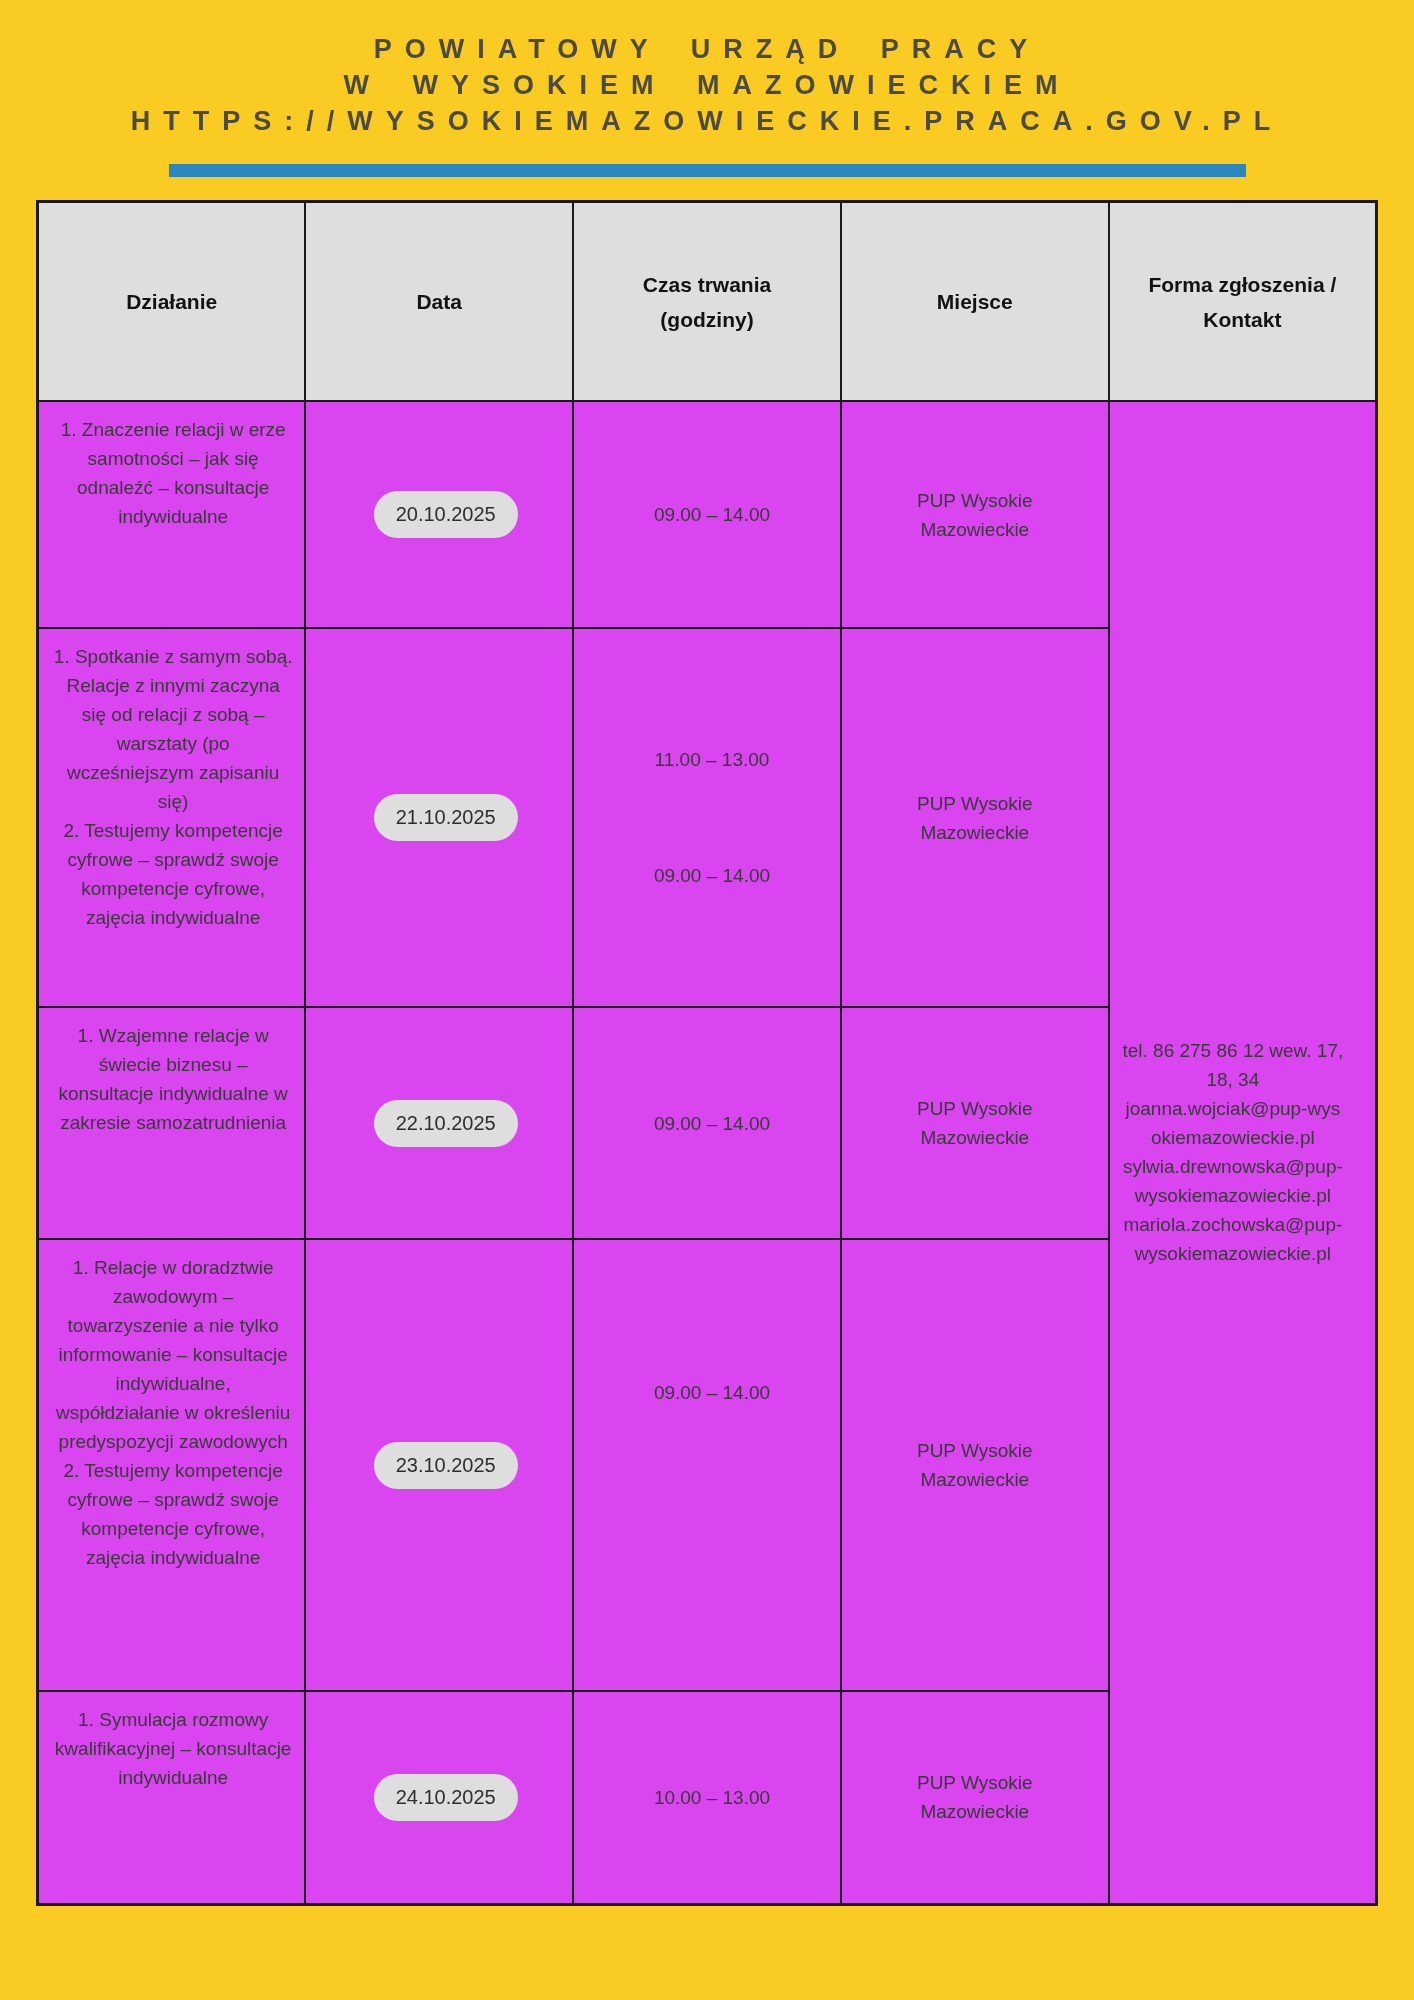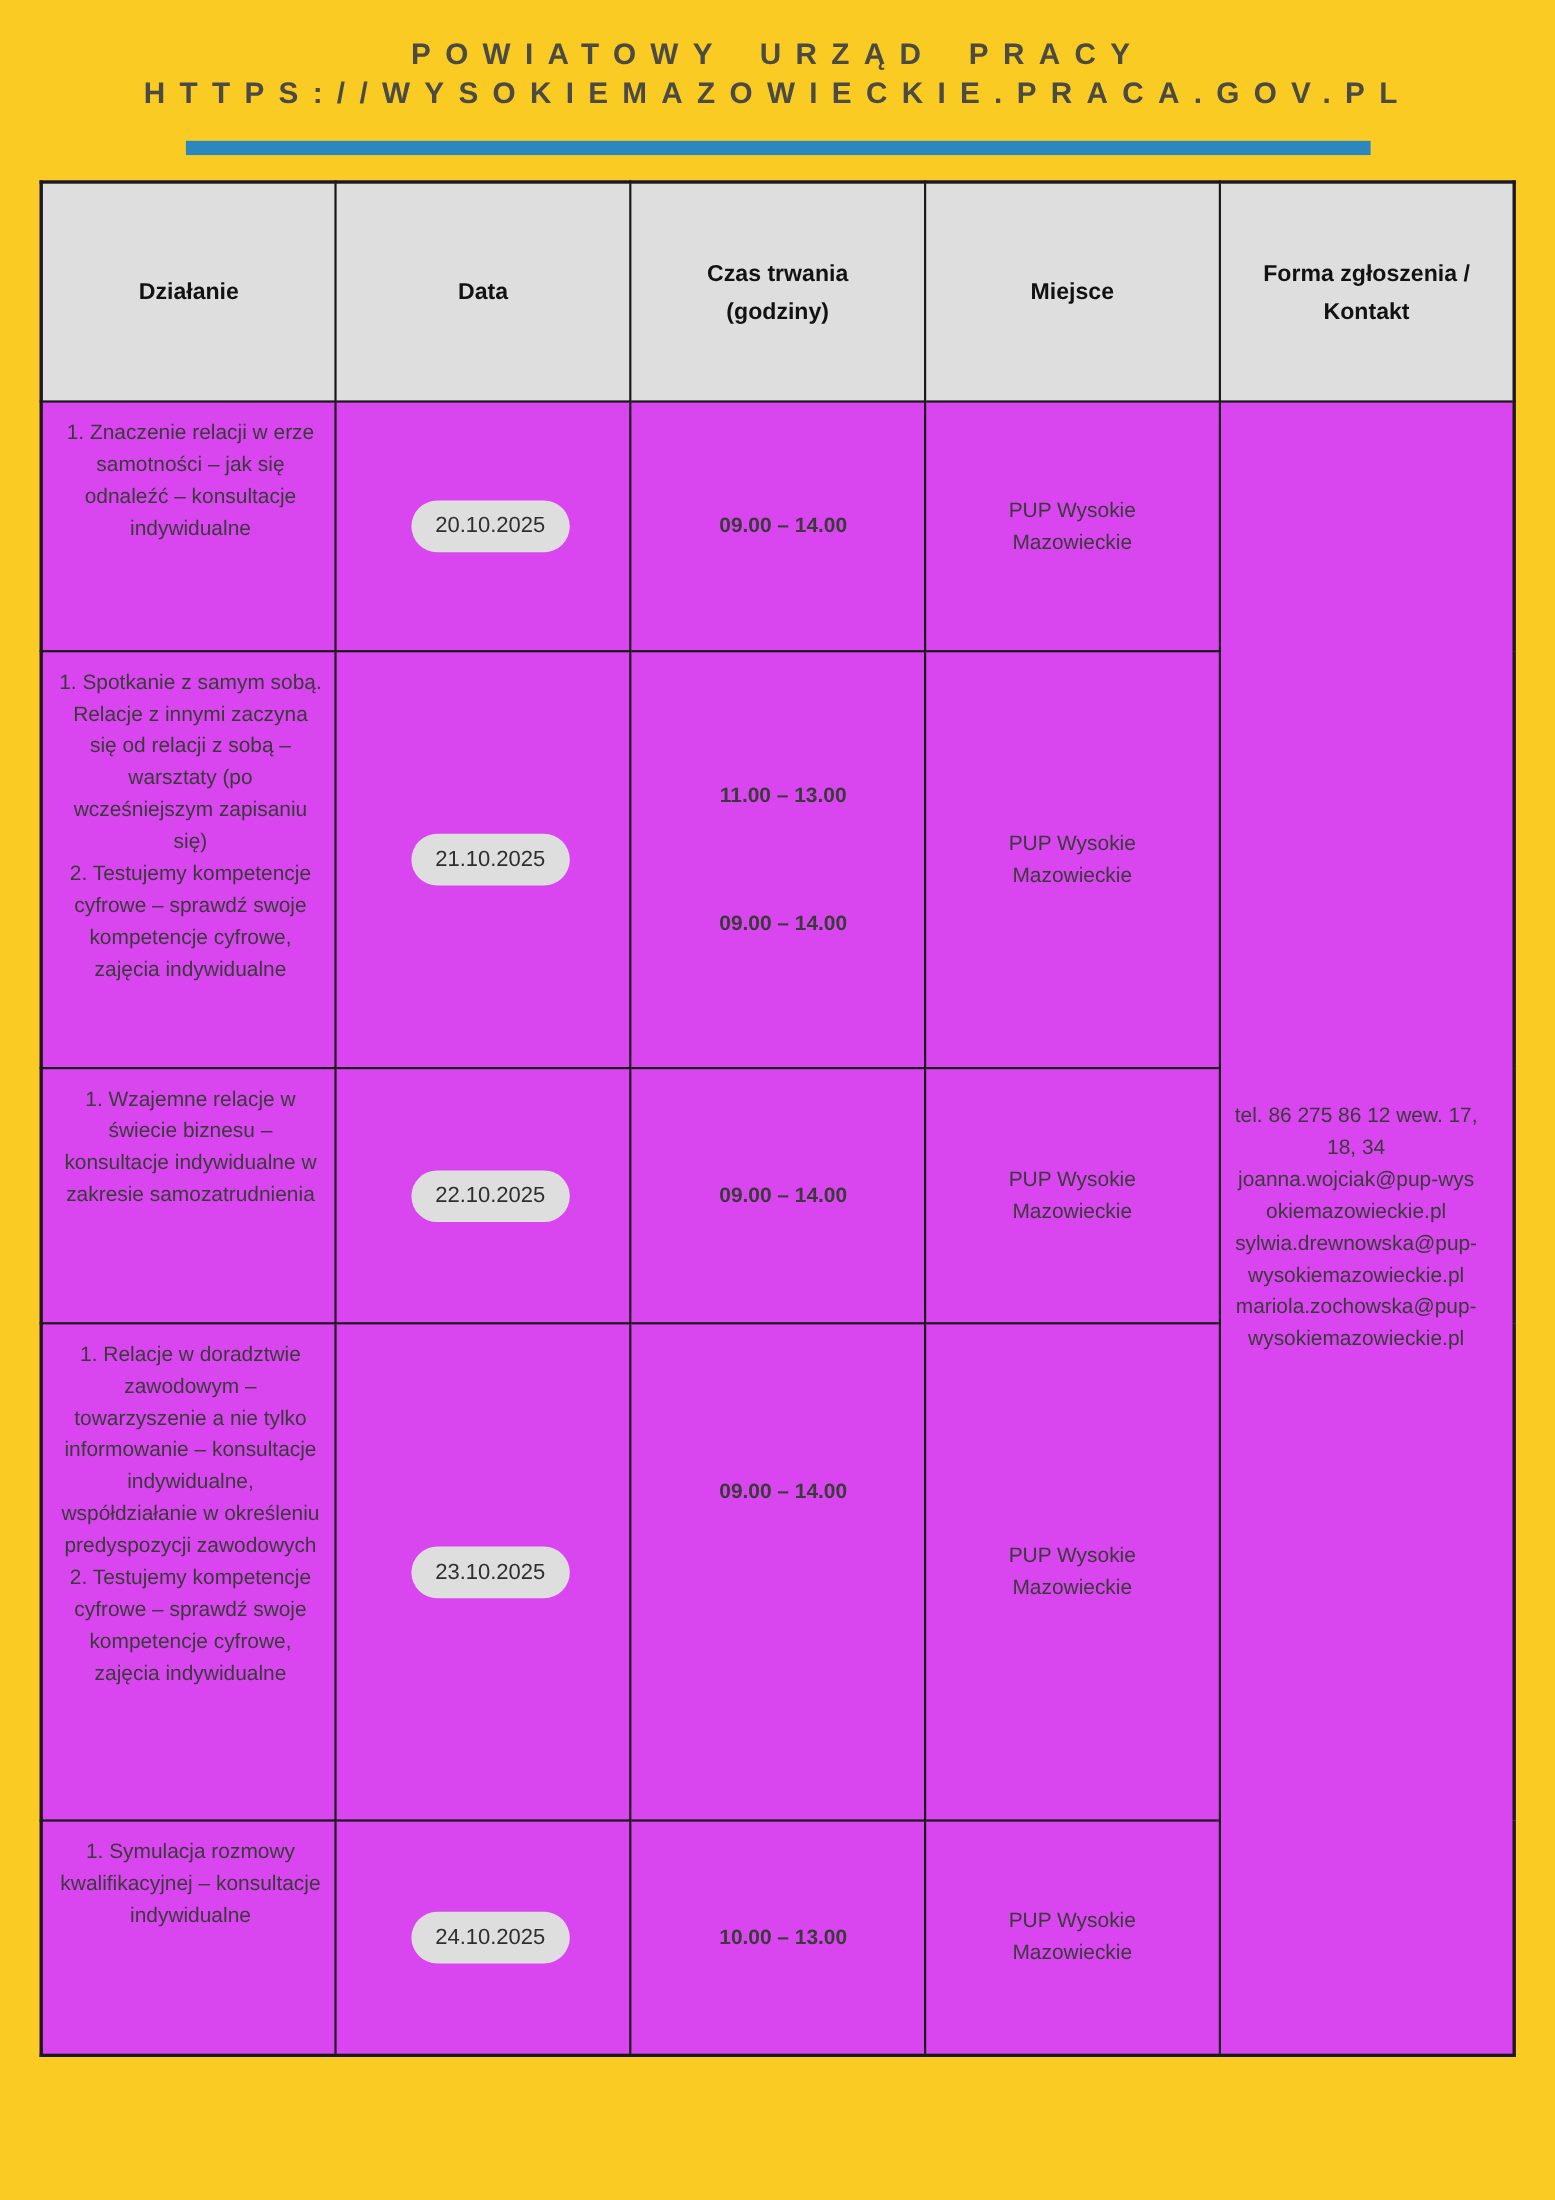--- a/index.html
+++ b/index.html
@@ -42,21 +42,21 @@
     font-size: 19px; line-height: 29px; color: #3A3A3A;
     white-space: pre-line;
     text-align: center;
   }
   .c-dzialanie { vertical-align: top; text-align: left; padding: 13px 10px 0 13px; }
   .c-data     { vertical-align: middle; text-align: left; padding-left: 14px; }
   .pill {
     display: inline-block; background: #DEDEDE; border-radius: 26px;
     padding: 9px 22px; font-size: 20px; color: #2E2E2E; white-space: nowrap;
   }
-  .c-czas    { vertical-align: middle; text-align: left; padding-left: 11px; font-size: 20px; font-weight: bold; }
+  .c-czas    { vertical-align: middle; text-align: left; padding-left: 11px; font-size: 20px; }
   .c-miejsce { vertical-align: middle; text-align: center; font-size: 20px; }
   .c-kontakt {
     vertical-align: middle; text-align: left;
     padding: 0 30px 0 11px; font-size: 19px; line-height: 28px;
     word-break: break-all; overflow-wrap: break-word;
   }
 
   
   #rows tr:nth-child(1) { height: 227px; }
   #rows tr:nth-child(2) { height: 379px; }
@@ -66,20 +66,21 @@
   
   #rows tr:nth-child(4) .c-czas { vertical-align: top; padding-top: 138px; }
 </style>
 </head>
 <body>
 
 <div class="page">
 
   <div class="header">
     <div class="line">POWIATOWY URZĄD PRACY</div>
+    <div class="line">W WYSOKIEM MAZOWIECKIEM</div>
     <div class="line">HTTPS://WYSOKIEMAZOWIECKIE.PRACA.GOV.PL</div>
   </div>
 
   <div class="accent-bar"></div>
 
   <table class="schedule">
     <colgroup>
       <col style="width:20%">
         <col style="width:20%">
         <col style="width:20%">

